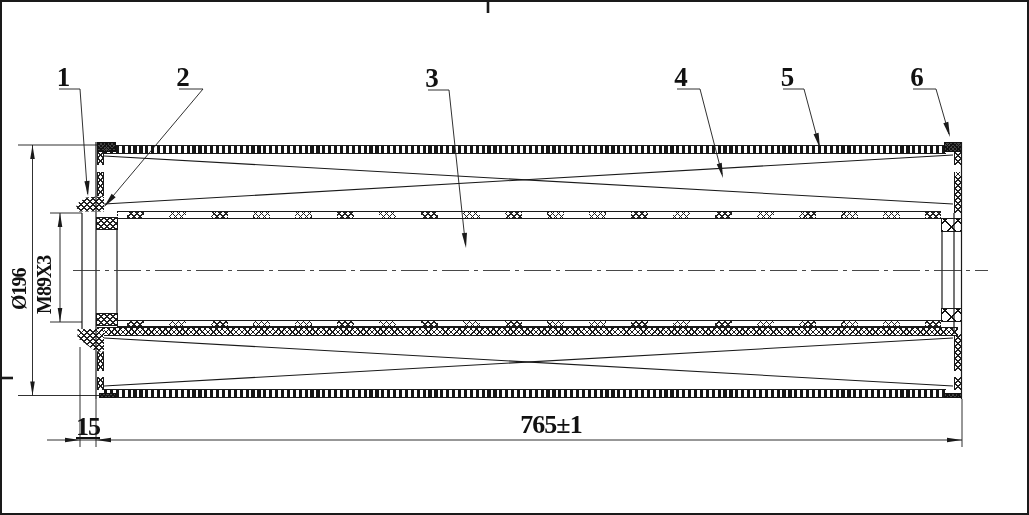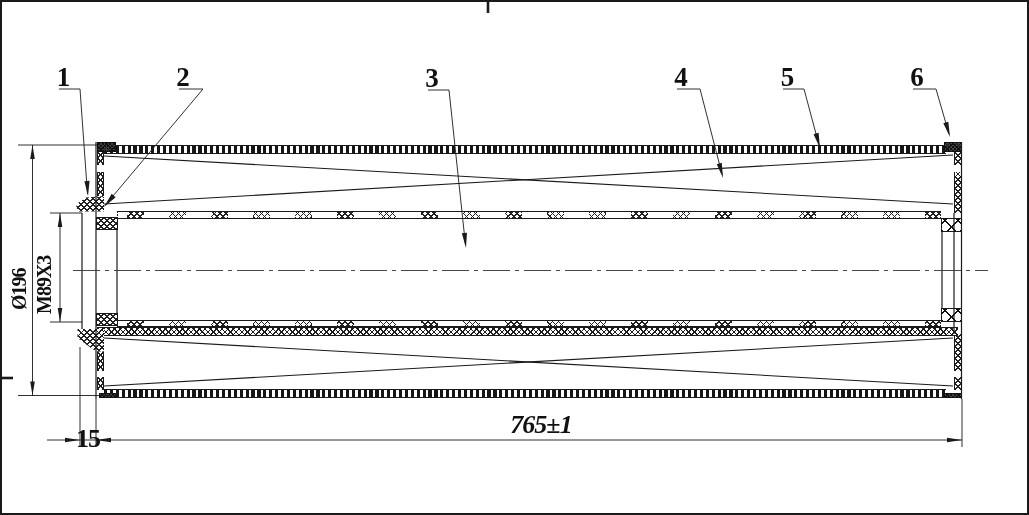--- a/index.html
+++ b/index.html
@@ -172,16 +172,16 @@
 
   <div class="abs callout-num" style="left:53.5px;top:64px;">1</div>
   <div class="abs callout-num" style="left:173px;top:64px;">2</div>
   <div class="abs callout-num" style="left:422px;top:65px;">3</div>
   <div class="abs callout-num" style="left:671px;top:64px;">4</div>
   <div class="abs callout-num" style="left:777.5px;top:64px;">5</div>
   <div class="abs callout-num" style="left:907px;top:64px;">6</div>
 
   <div class="abs vtext" style="left:9px;top:238px;height:72px;">Ø196</div>
   <div class="abs vtext" style="left:34px;top:234px;height:80px;">M89X3</div>
-  <div class="abs dimtext" style="left:72px;top:426px;width:32px;">15</div>
-  <div class="abs dimtext" style="left:476px;top:412px;width:130px;font-style:italic;">765±1</div>
+  <div class="abs dimtext" style="left:72px;top:414px;width:32px;text-decoration:underline;">15</div>
+  <div class="abs dimtext" style="left:486px;top:412px;width:130px;">765±1</div>
 
 </div>
 
 </body></html>

